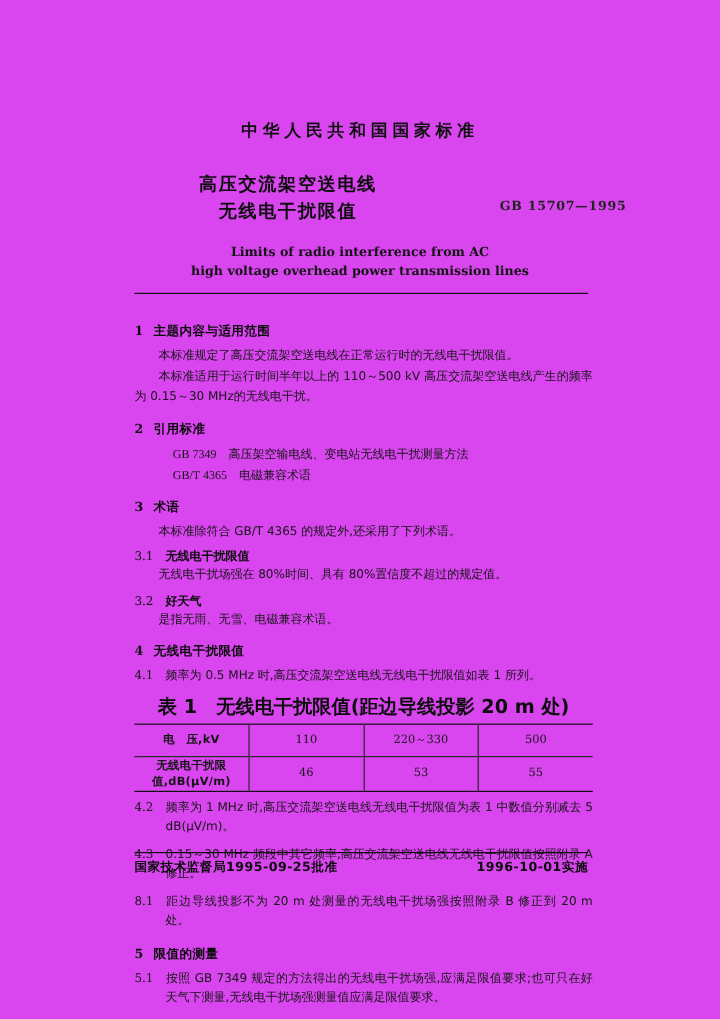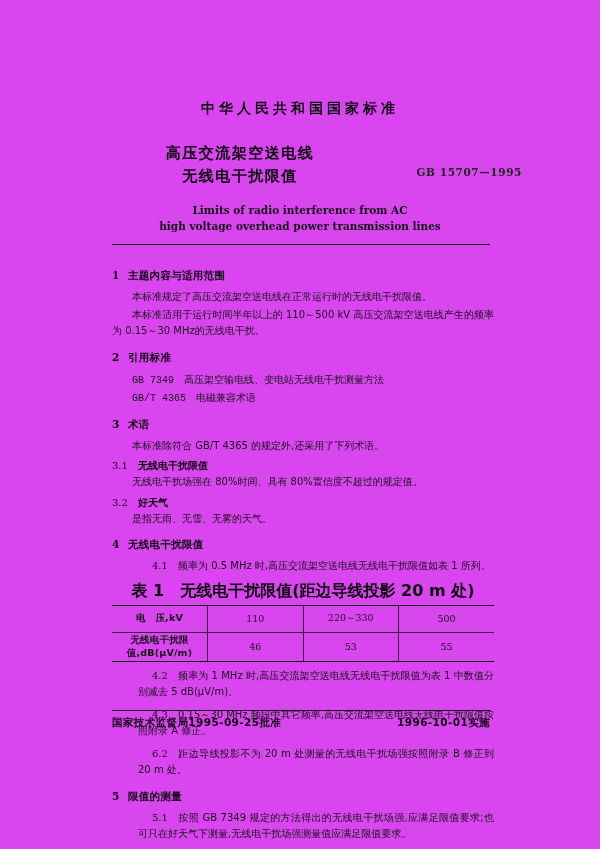--- a/index.html
+++ b/index.html
@@ -104,22 +104,23 @@
     margin: 0 0 1px 0;
   }
   .indent { text-indent: 20px; }
   .ref-line {
     font-size: 10px;
     line-height: 17px;
     color: #151515;
     padding-left: 20px;
   }
   .ref-line .code {
-    font-family: Liberation Mono, monospace;
+    font-family: Liberation Serif, serif;
     margin-right: 10px;
+    margin-left: 12px;
   }
   .sub-head {
     font-size: 10px;
     font-weight: bold;
     color: #0d0d0d;
     margin: 5px 0 1px 0;
   }
   .sub-head .num {
     display: inline-block;
     width: 26px;
@@ -133,21 +134,20 @@
     margin: 6px 0 0 0;
     padding-left: 26px;
     text-indent: -26px;
     text-align: justify;
   }
   .num-para .num {
     display: inline-block;
     width: 26px;
     text-indent: 0;
     font-family: "DejaVu Serif", "Liberation Serif", serif;
-    margin-left: 40px;
   }
   .sub-body {
     font-size: 10px;
     line-height: 16.5px;
     color: #151515;
     padding-left: 20px;
   }
 
   
   .tbl-caption {
@@ -251,21 +251,21 @@
       <span class="num">3</span><span>术语</span>
     </div>
     <p class="para indent">本标准除符合 GB/T 4365 的规定外,还采用了下列术语。</p>
     <div class="sub-head">
       <span class="num">3.1</span><span>无线电干扰限值</span>
     </div>
     <div class="sub-body">无线电干扰场强在 80%时间、具有 80%置信度不超过的规定值。</div>
     <div class="sub-head">
       <span class="num">3.2</span><span>好天气</span>
     </div>
-    <div class="sub-body">是指无雨、无雪、无雾的天气。</div>
+    <div class="sub-body">是指无雨、无雪、电磁兼容术语。</div>
 
     <div class="sec-head">
       <span class="num">4</span><span>无线电干扰限值</span>
     </div>
     <p class="num-para">
       <span class="num">4.1</span><span>频率为 0.5 MHz 时,高压交流架空送电线无线电干扰限值如表 1 所列。</span>
     </p>
 
     <div class="tbl-caption">表 1　无线电干扰限值(距边导线投影 20 m 处)</div>
     <table class="limits">
@@ -285,21 +285,21 @@
     </tbody>
       </table>
 
     <p class="num-para">
       <span class="num">4.2</span><span>频率为 1 MHz 时,高压交流架空送电线无线电干扰限值为表 1 中数值分别减去 5 dB(μV/m)。</span>
     </p>
     <p class="num-para">
       <span class="num">4.3</span><span>0.15～30 MHz 频段中其它频率,高压交流架空送电线无线电干扰限值按照附录 A 修正。</span>
     </p>
     <p class="num-para">
-      <span class="num">6.2</span><span>距边导线投影不为 20 m 处测量的无线电干扰场强按照附录 B 修正到 20 m 处。</span>
+      <span class="num">8.1</span><span>距边导线投影不为 20 m 处测量的无线电干扰场强按照附录 B 修正到 20 m 处。</span>
     </p>
 
     <div class="sec-head">
       <span class="num">5</span><span>限值的测量</span>
     </div>
     <p class="num-para">
       <span class="num">5.1</span><span>按照 GB 7349 规定的方法得出的无线电干扰场强,应满足限值要求;也可只在好天气下测量,无线电干扰场强测量值应满足限值要求。</span>
     </p>
 
   </div>

